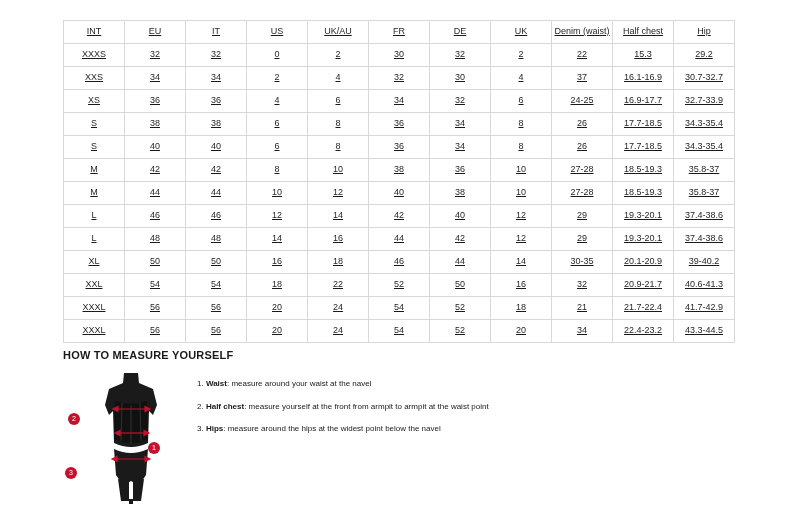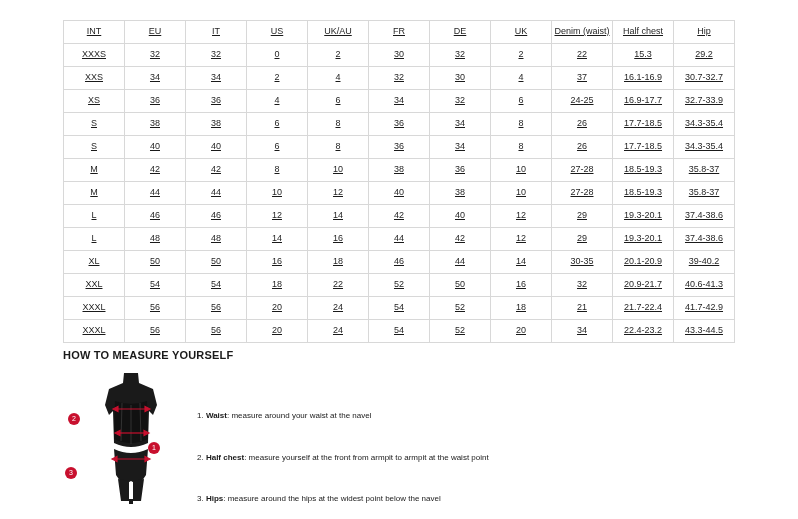--- a/index.html
+++ b/index.html
@@ -72,21 +72,20 @@
   }
   .measure-list {
     margin-left: 16px;
     padding-top: 10px;
   }
   .measure-list .line {
     font-size: 8px;
     color: #1a1a1a;
     margin-bottom: 13px;
     line-height: 1.2;
-    margin-top: 32px;
   }
   .measure-list .line b {
     font-weight: bold;
   }
 
   
   .mannequin {
     position: absolute;
     left: 28px;
     top: 2px;

